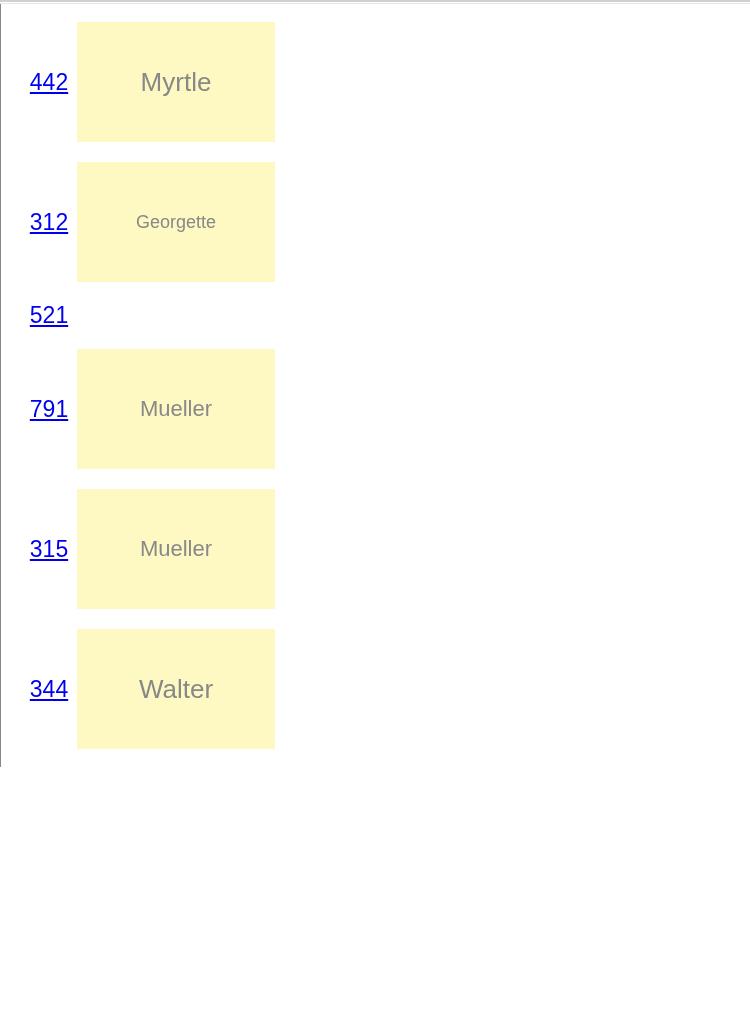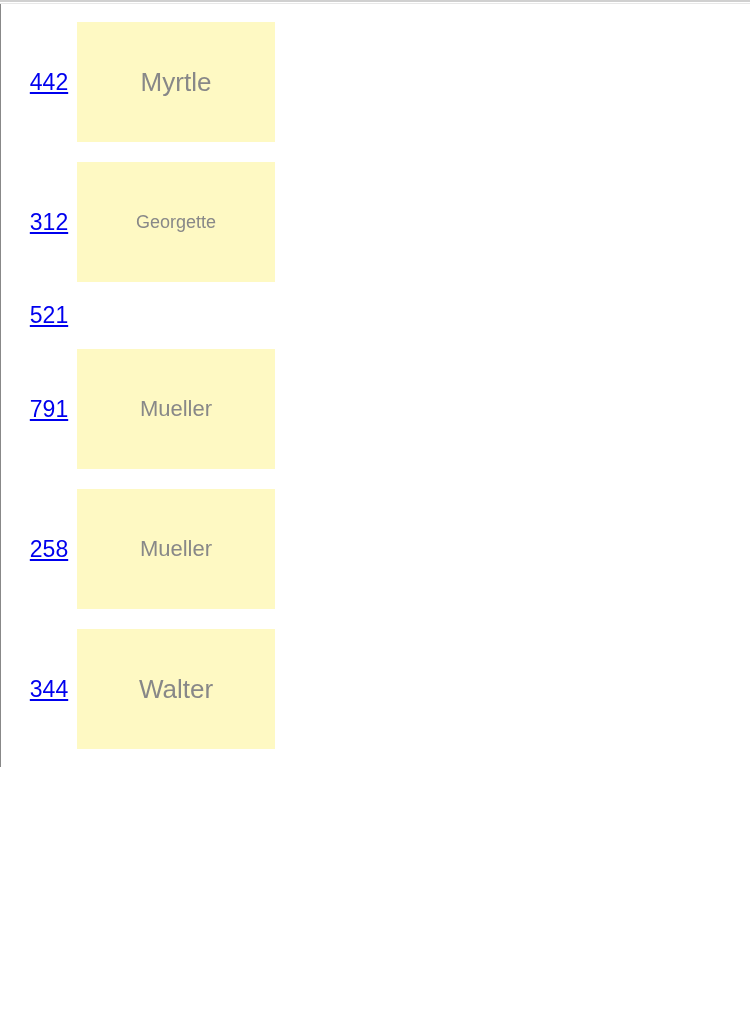--- a/index.html
+++ b/index.html
@@ -73,20 +73,20 @@
     <div class="name-box smaller">Georgette</div>
   </div>
   <div class="row">
     <a href="#" class="id-link">521</a>
   </div>
   <div class="row">
     <a href="#" class="id-link">791</a>
     <div class="name-box">Mueller</div>
   </div>
   <div class="row">
-    <a href="#" class="id-link">258</a>
+    <a href="#" class="id-link">315</a>
     <div class="name-box">Mueller</div>
   </div>
   <div class="row">
     <a href="#" class="id-link">344</a>
     <div class="name-box larger">Walter</div>
   </div>
 </div>
 
 </body></html>

